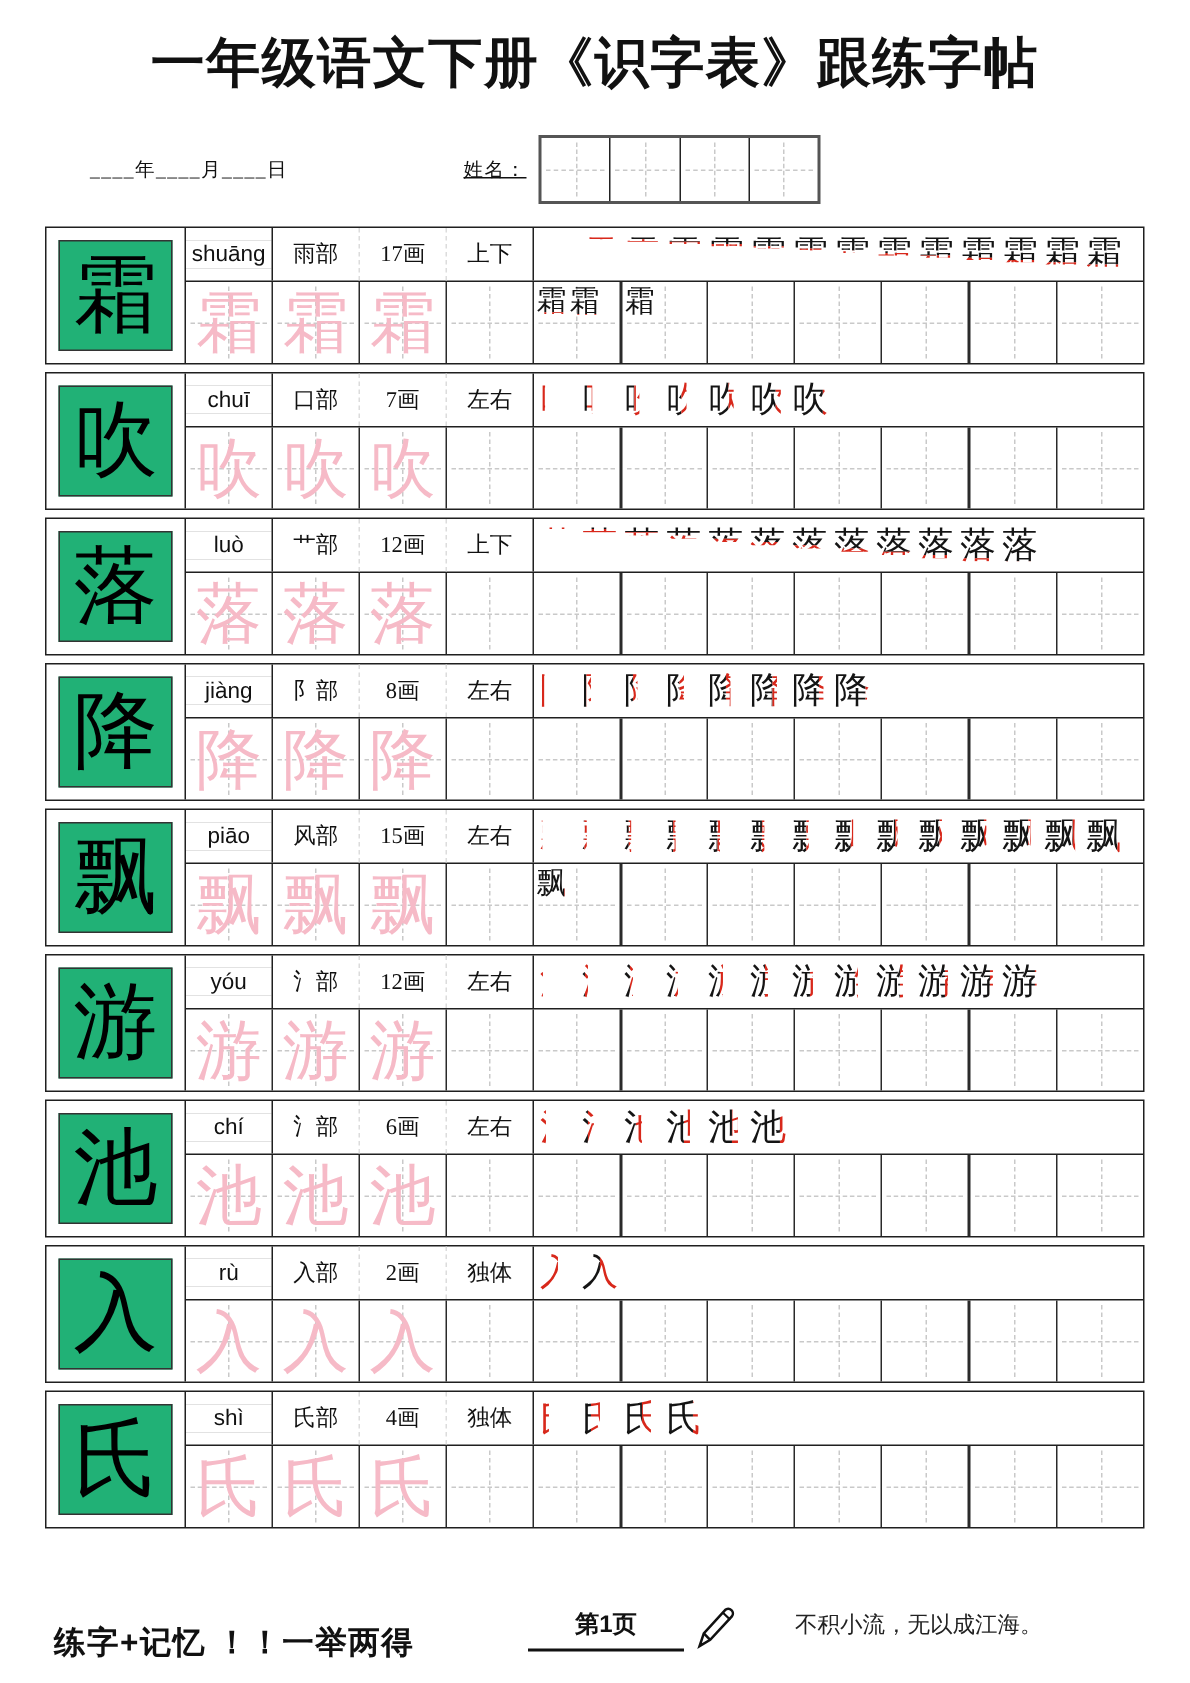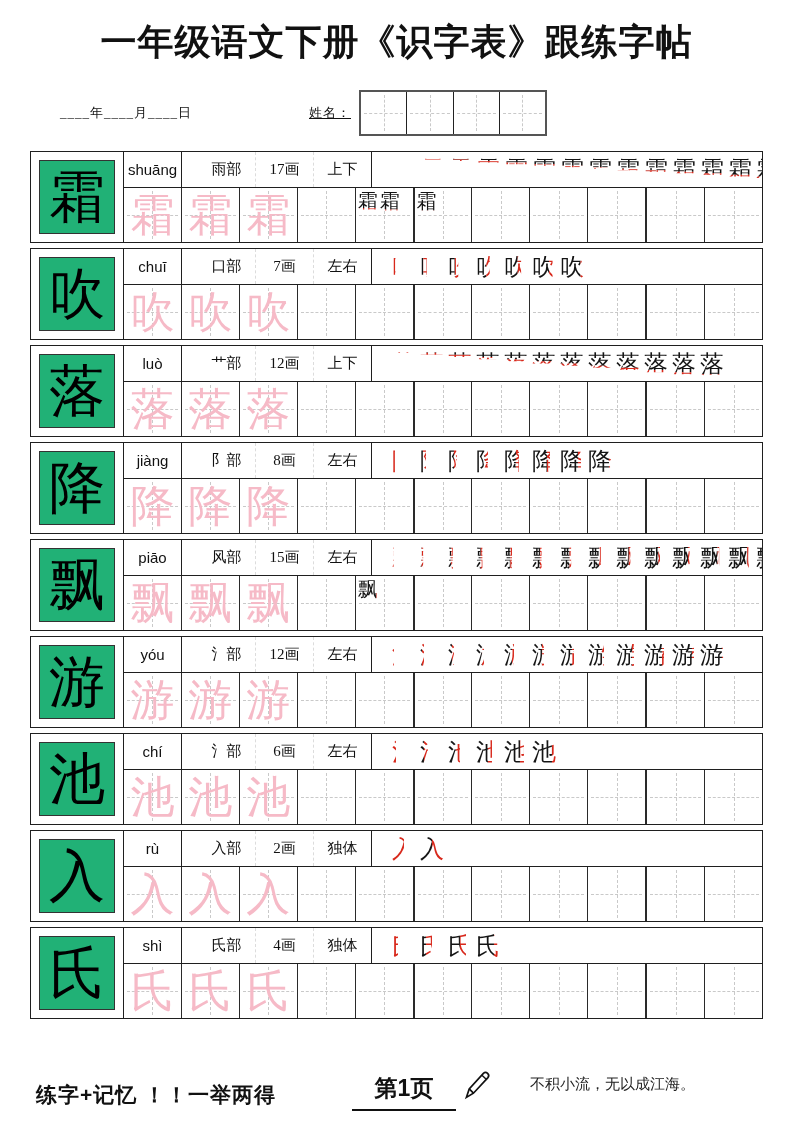--- a/index.html
+++ b/index.html
@@ -26,21 +26,21 @@
   .ncell::before{content:'';position:absolute;left:50%;top:3px;bottom:3px;border-left:1px dashed var(--dash);}
   .ncell::after{content:'';position:absolute;top:50%;left:3px;right:3px;border-top:1px dashed var(--dash);}
 
   .rows{margin:0 30px;}
   .row{height:92px;border:1.6px solid var(--line);margin-bottom:5px;display:flex;background:#fff;}
   .charbox-wrap{width:92px;flex:none;display:flex;align-items:center;justify-content:center;}
   .charbox{width:76px;height:74px;background:var(--green);border:1px solid #333;
     display:flex;align-items:center;justify-content:center;}
   .bigchar{font-size:56px;line-height:1;color:#000;font-family:"Liberation Serif",serif;}
   .rgt{flex:1;display:flex;flex-direction:column;border-left:1.6px solid var(--line);min-width:0;}
-  .hdr{height:36px;flex:none;display:flex;border-bottom:1.6px solid var(--line);gap:16px;}
+  .hdr{height:36px;flex:none;display:flex;border-bottom:1.6px solid var(--line);}
   .pinyin-cell{width:9.0909%;flex:none;border-right:1.6px solid var(--line);
     display:flex;align-items:center;justify-content:center;font-size:15px;
     background:
       linear-gradient(to bottom, transparent 22%, #e2e2e2 22%, #e2e2e2 24%, transparent 24%,
                       transparent 76%, #e2e2e2 76%, #e2e2e2 78%, transparent 78%);}
   .info-cell{width:27.2727%;flex:none;border-right:1.6px solid var(--line);display:flex;
     font-family:"Liberation Serif",serif;font-size:15px;}
   .info-cell span{flex:1;display:flex;align-items:center;justify-content:center;}
   .info-cell span + span{border-left:1px dashed #dcdcdc;}
   .strip{flex:1;display:flex;align-items:center;gap:4px;padding-left:4px;overflow:hidden;}
@@ -56,21 +56,21 @@
   .cell::after{content:'';position:absolute;top:50%;left:3px;right:3px;border-top:1px dashed var(--dash);}
   .trace{position:absolute;inset:0;display:flex;align-items:center;justify-content:center;
     font-size:44px;color:var(--pink);font-family:"Liberation Serif",serif;z-index:1;}
   .ovf{position:absolute;top:2px;left:2px;display:flex;gap:2px;z-index:1;}
 
   .footer{margin:46px 36px 0 36px;display:flex;align-items:flex-start;}
   .f-left{width:292px;}
   .rating{font-family:"Liberation Serif",serif;font-size:16px;color:#333;letter-spacing:2px;}
   .slogan{margin-top:16px;font-size:21px;font-weight:700;letter-spacing:1px;}
   .page-wrap{margin-left:24px;margin-top:8px;position:relative;width:104px;text-align:center;
-    border-bottom:2px solid #111;padding-bottom:5px;font-size:23px;font-weight:600;}
+    border-bottom:2px solid #111;padding-bottom:5px;font-size:16px;font-weight:600;}
   .pen{position:absolute;right:-38px;top:-6px;}
   .quote{margin-left:74px;margin-top:4px;font-family:"Liberation Serif",serif;
     font-size:15px;line-height:2.1;color:#222;}
 </style>
 </head>
 <body>
 
 <div class="title">一年级语文下册《识字表》跟练字帖</div>
 
 <div class="subheader">

